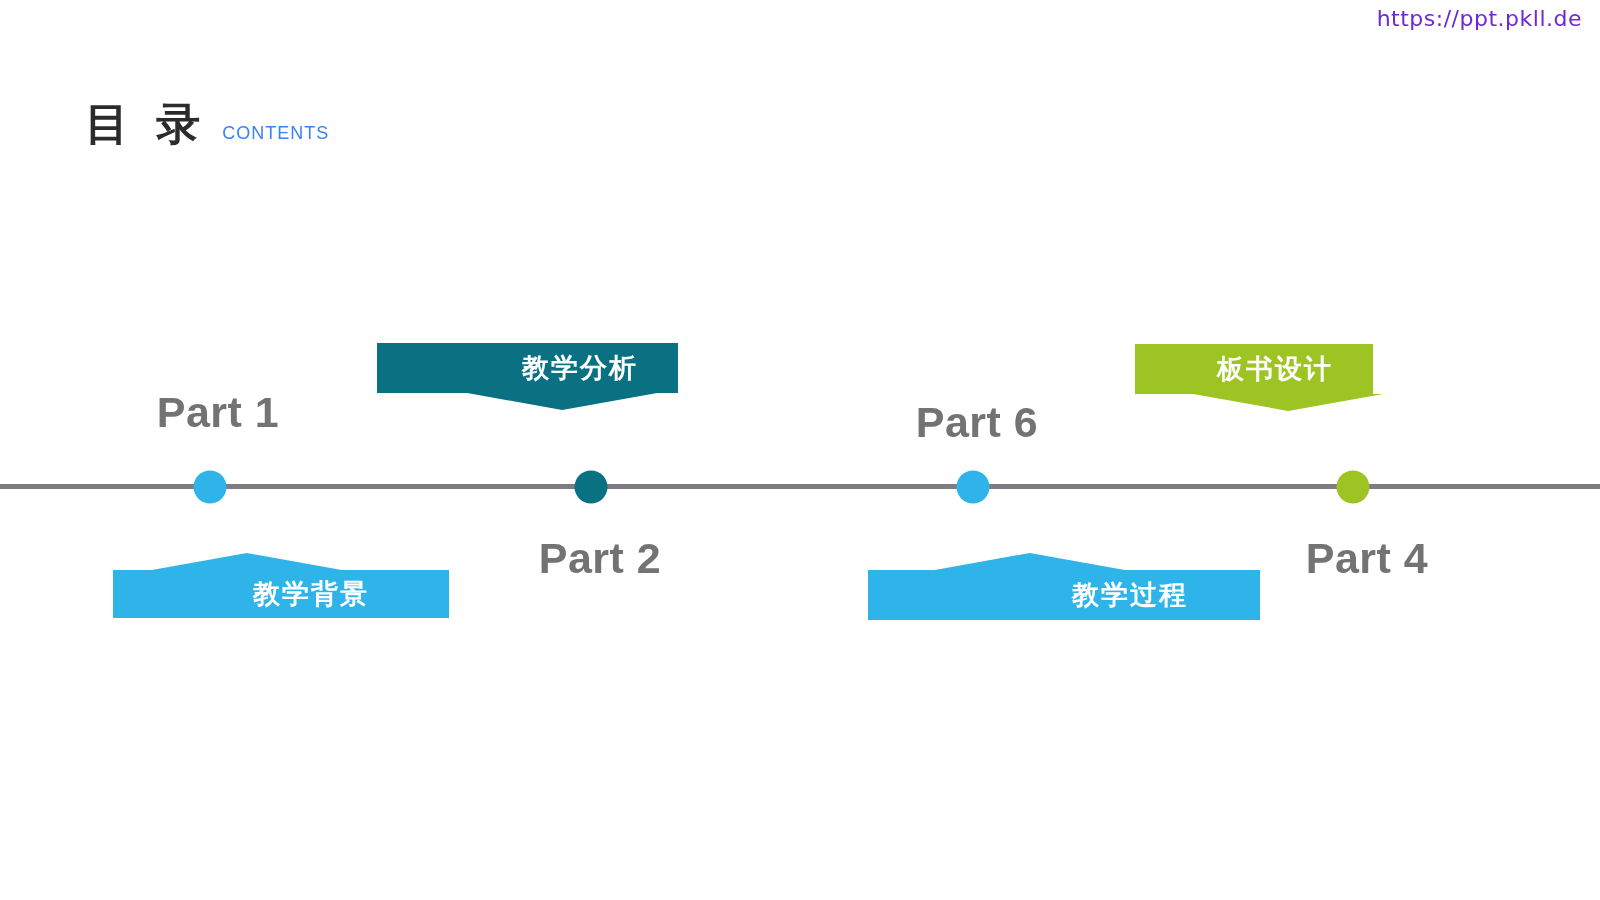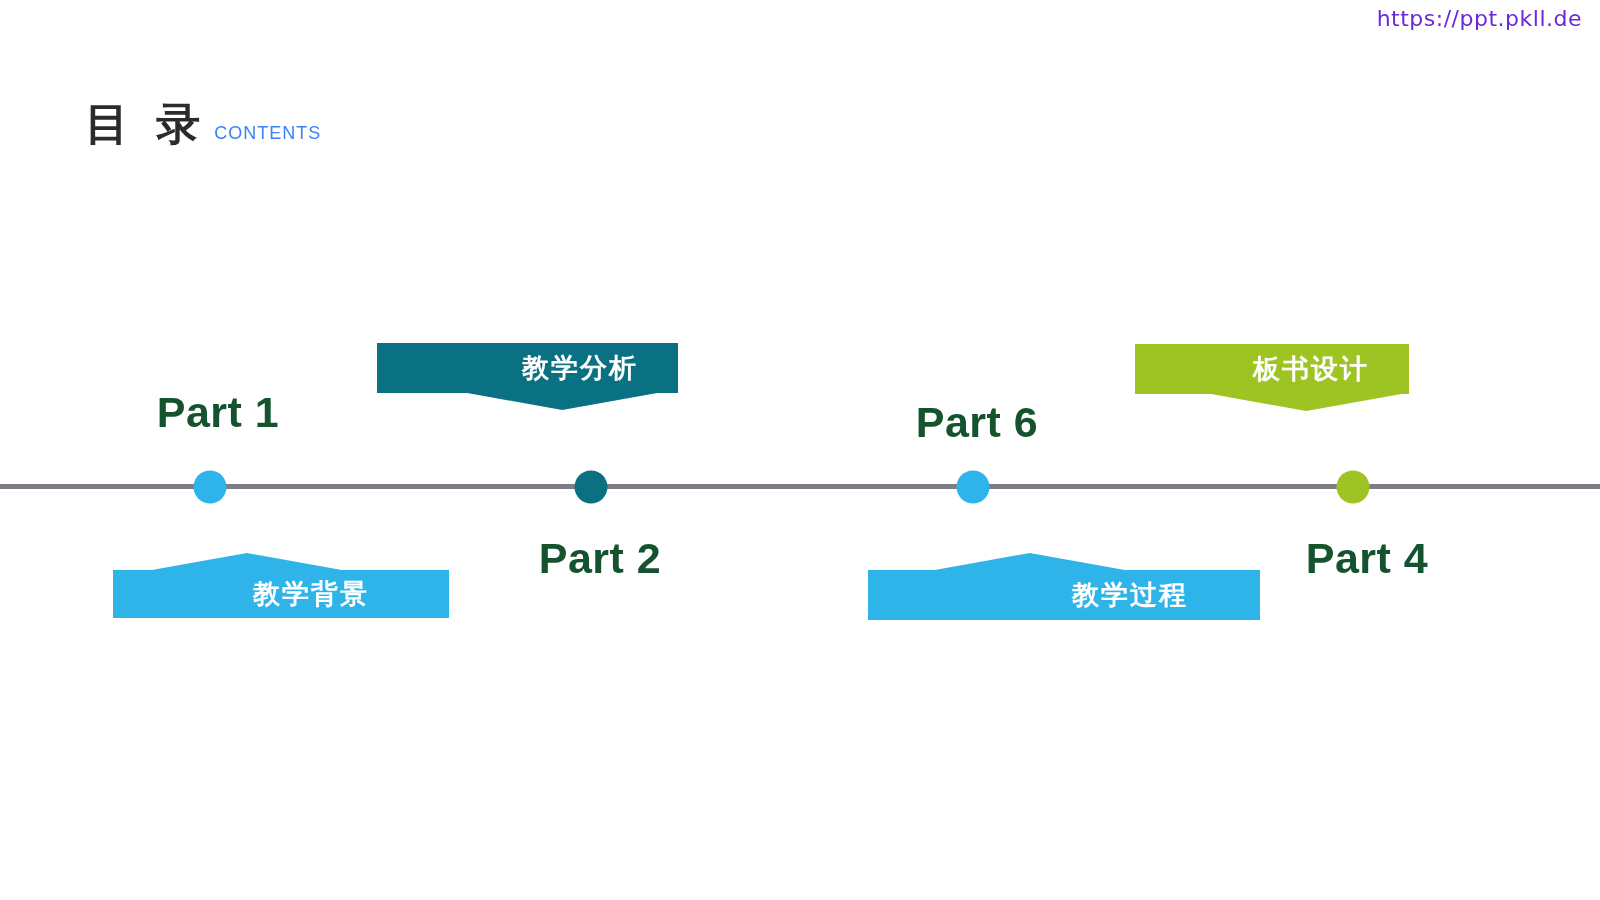--- a/index.html
+++ b/index.html
@@ -29,20 +29,21 @@
   }
 
   
   .heading {
     position: absolute;
     left: 85px;
     top: 95px;
     display: flex;
     align-items: baseline;
     white-space: nowrap;
+    gap: 8px;
   }
   .heading-cn {
     font-family: "DejaVu Sans", "Liberation Sans", sans-serif;
     font-size: 44px;
     font-weight: bold;
     color: #2b2b2b;
     letter-spacing: 6px;
   }
   .heading-en {
     font-family: "Liberation Sans", sans-serif;
@@ -70,21 +71,21 @@
     border-radius: 50%;
     transform: translate(-50%, -50%);
   }
 
   
   .part-label {
     position: absolute;
     font-family: "Liberation Sans", sans-serif;
     font-size: 43px;
     font-weight: bold;
-    color: #14532d;
+    color: #737373;
     white-space: nowrap;
     transform: translateX(-50%);
     letter-spacing: 0.5px;
   }
 
   
   .banner {
     position: absolute;
     display: flex;
     align-items: center;
@@ -151,17 +152,17 @@
       <span class="banner-text">教学分析</span>
     </div>
     <div class="node-dot" style="left: 973px; top: 487px; background: rgb(47, 180, 233);"></div>
     <div class="part-label" style="left: 977px; top: 398px;">Part 6</div>
     <div class="banner notch-up" style="left: 868px; top: 570px; width: 392px; height: 50px; background: rgb(47, 180, 233); color: rgb(47, 180, 233); justify-content: flex-end; padding-right: 72px;">
       <span class="notch"></span>
       <span class="banner-text">教学过程</span>
     </div>
     <div class="node-dot" style="left: 1353px; top: 487px; background: rgb(158, 196, 36);"></div>
     <div class="part-label" style="left: 1367px; top: 534px;">Part 4</div>
-    <div class="banner notch-down" style="left: 1135px; top: 344px; width: 274px; height: 50px; background: rgb(158, 196, 36); color: rgb(158, 196, 36); justify-content: flex-end; padding-right: 40px;">
+    <div class="banner notch-down" style="left: 1135px; top: 344px; width: 238px; height: 50px; background: rgb(158, 196, 36); color: rgb(158, 196, 36); justify-content: flex-end; padding-right: 40px;">
       <span class="notch"></span>
       <span class="banner-text">板书设计</span>
     </div>
   </div>
 
 </body></html>

